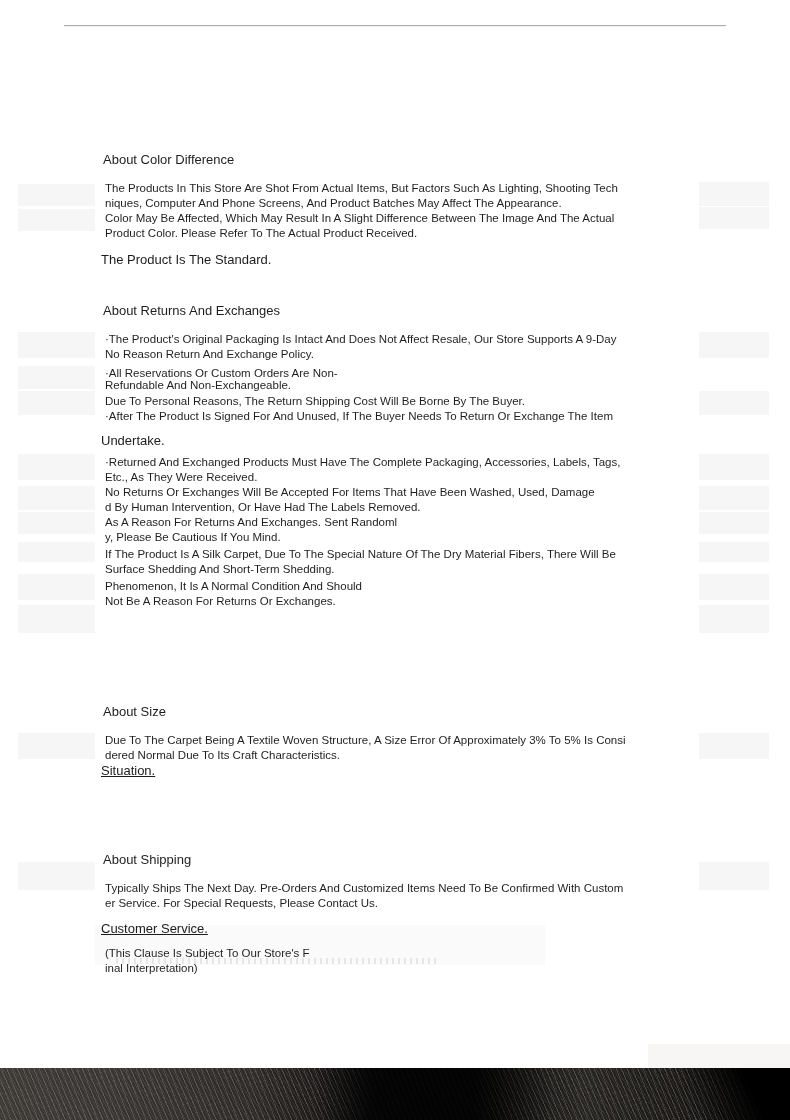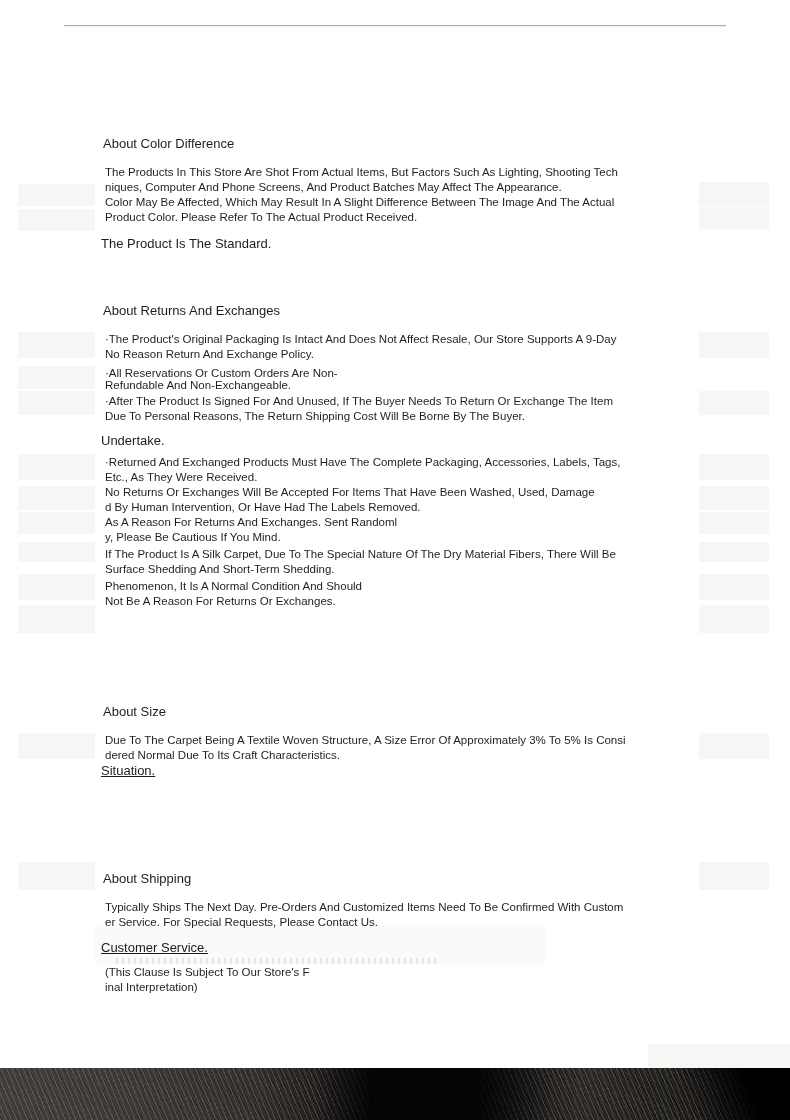--- a/index.html
+++ b/index.html
@@ -8,24 +8,24 @@
     background:#ffffff;
     font-family:"Liberation Sans","DejaVu Sans",sans-serif;
     color:#222222;
   }
   .top-rule{
     position:absolute;top:25px;left:64px;width:662px;height:1px;
     background:#ababab;border:none;margin:0;
     box-shadow:0 1px 0 rgba(0,0,0,0.05);
   }
   .section{position:absolute;left:103px;width:600px;}
-  #sec-1{top:136px;}
+  #sec-1{top:152px;}
   #sec-2{top:303px;}
   #sec-3{top:704px;}
-  #sec-4{top:871px;}
+  #sec-4{top:852px;}
   .h{
     font-size:13px;line-height:16px;font-weight:400;color:#1e1e1e;
     margin:0 0 13px 0;
   }
   .para{margin:0 0 0 2px;}
   .ln{
     font-size:11.5px;line-height:15px;color:#1f1f1f;white-space:pre;
   }
   .tight .ln{line-height:11.5px;}
   .big{
@@ -109,22 +109,22 @@
   <h3 class="h">About Returns And Exchanges</h3>
   <div class="para b0">
     <div class="ln">·The Product's Original Packaging Is Intact And Does Not Affect Resale, Our Store Supports A 9-Day</div>
     <div class="ln">No Reason Return And Exchange Policy.</div>
   </div>
   <div class="para tight b1">
     <div class="ln">·All Reservations Or Custom Orders Are Non-</div>
     <div class="ln">Refundable And Non-Exchangeable.</div>
   </div>
   <div class="para b2">
+    <div class="ln">Due To Personal Reasons, The Return Shipping Cost Will Be Borne By The Buyer.</div>
     <div class="ln">·After The Product Is Signed For And Unused, If The Buyer Needs To Return Or Exchange The Item</div>
-    <div class="ln">Due To Personal Reasons, The Return Shipping Cost Will Be Borne By The Buyer.</div>
   </div>
   <div class="big b-big">Undertake.</div>
   <div class="para b4">
     <div class="ln">·Returned And Exchanged Products Must Have The Complete Packaging, Accessories, Labels, Tags,</div>
     <div class="ln">Etc., As They Were Received.</div>
   </div>
   <div class="para b5">
     <div class="ln">No Returns Or Exchanges Will Be Accepted For Items That Have Been Washed, Used, Damage</div>
     <div class="ln">d By Human Intervention, Or Have Had The Labels Removed.</div>
   </div>

